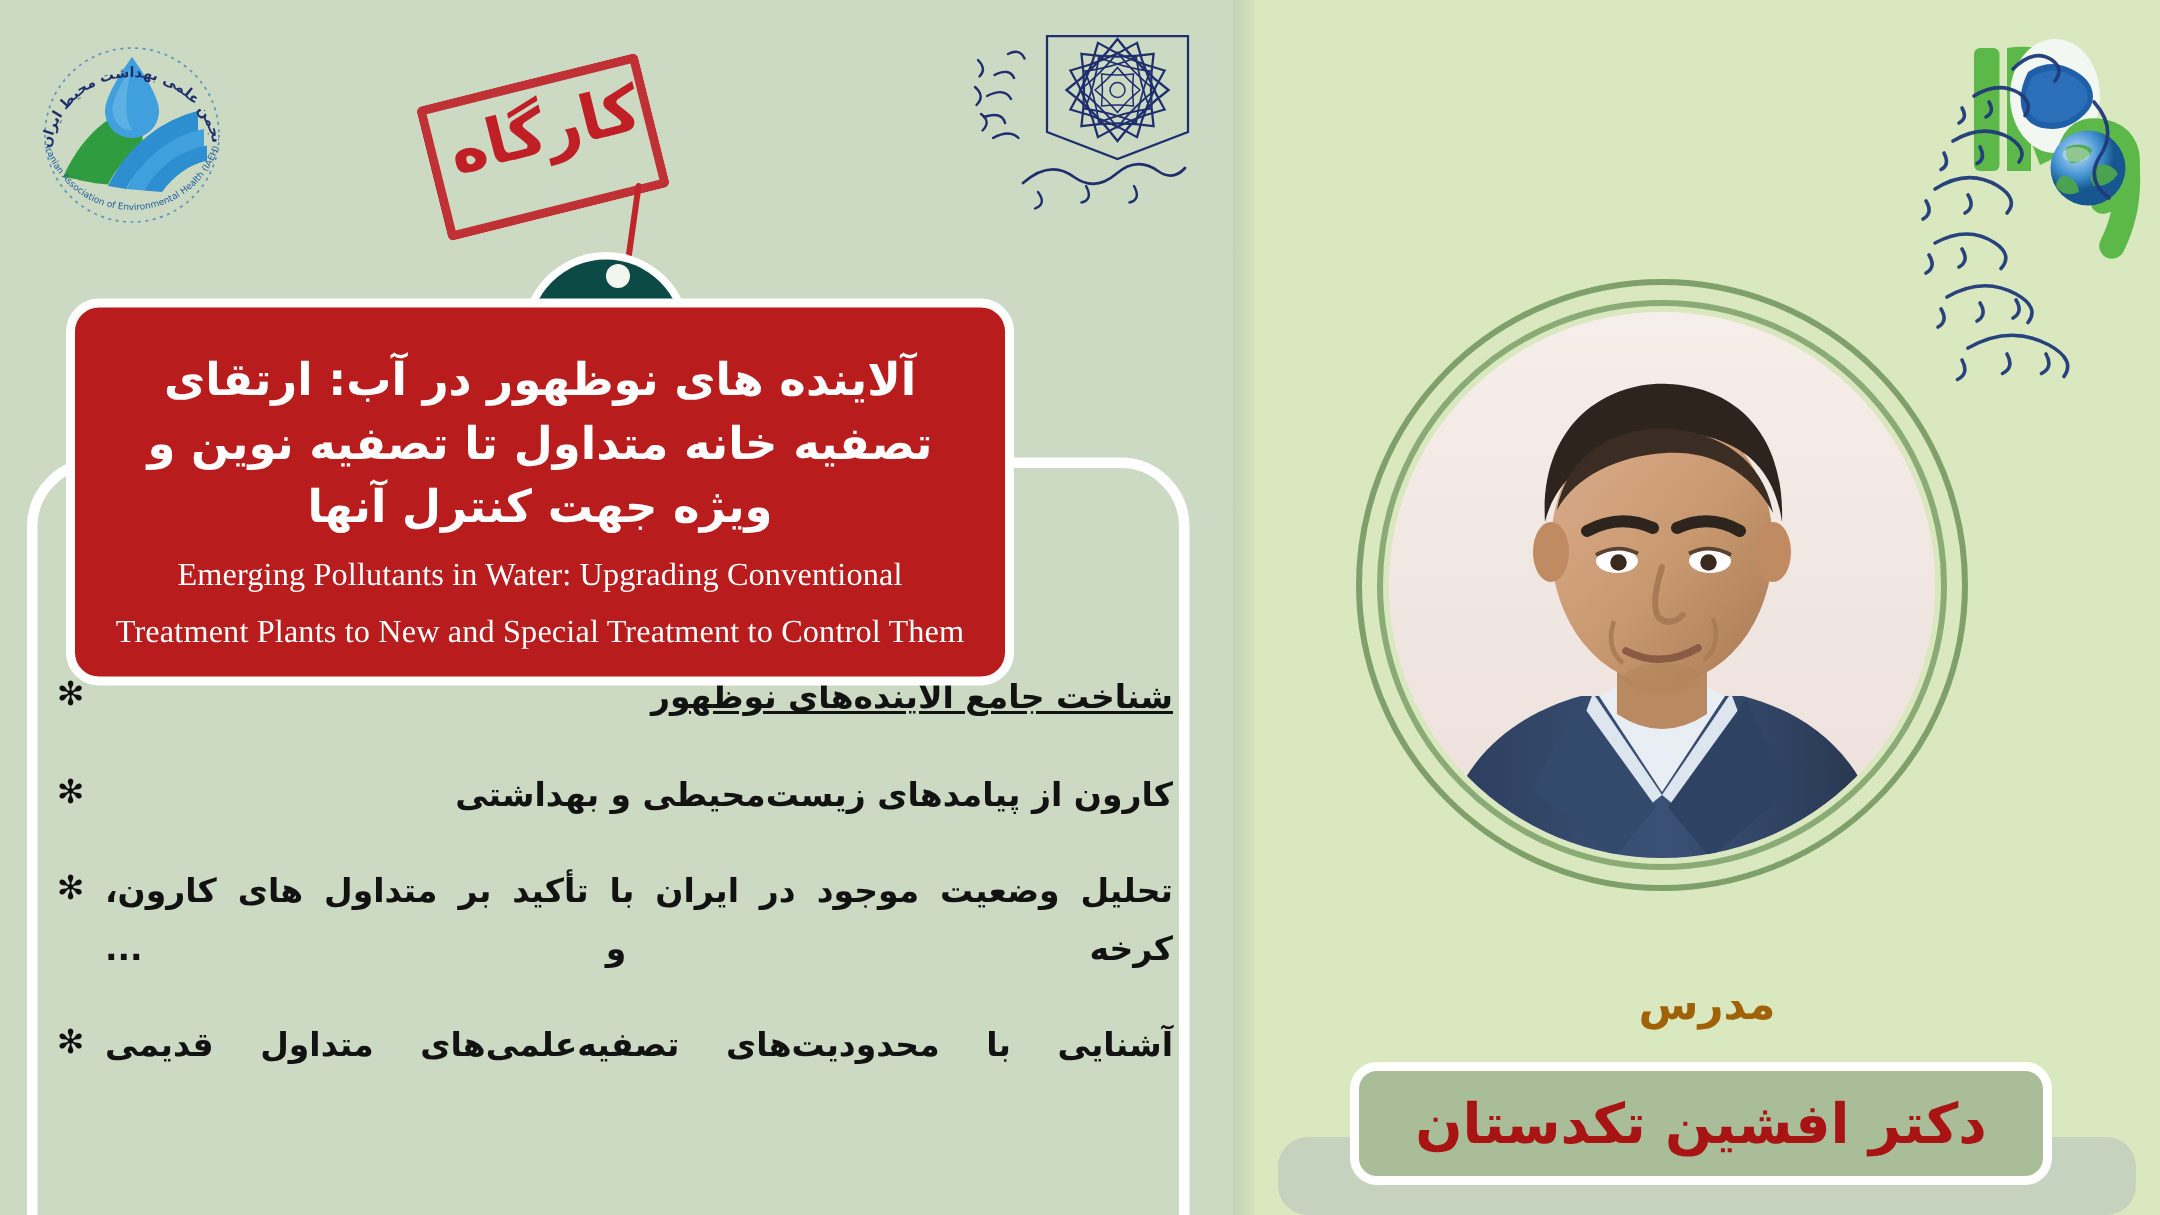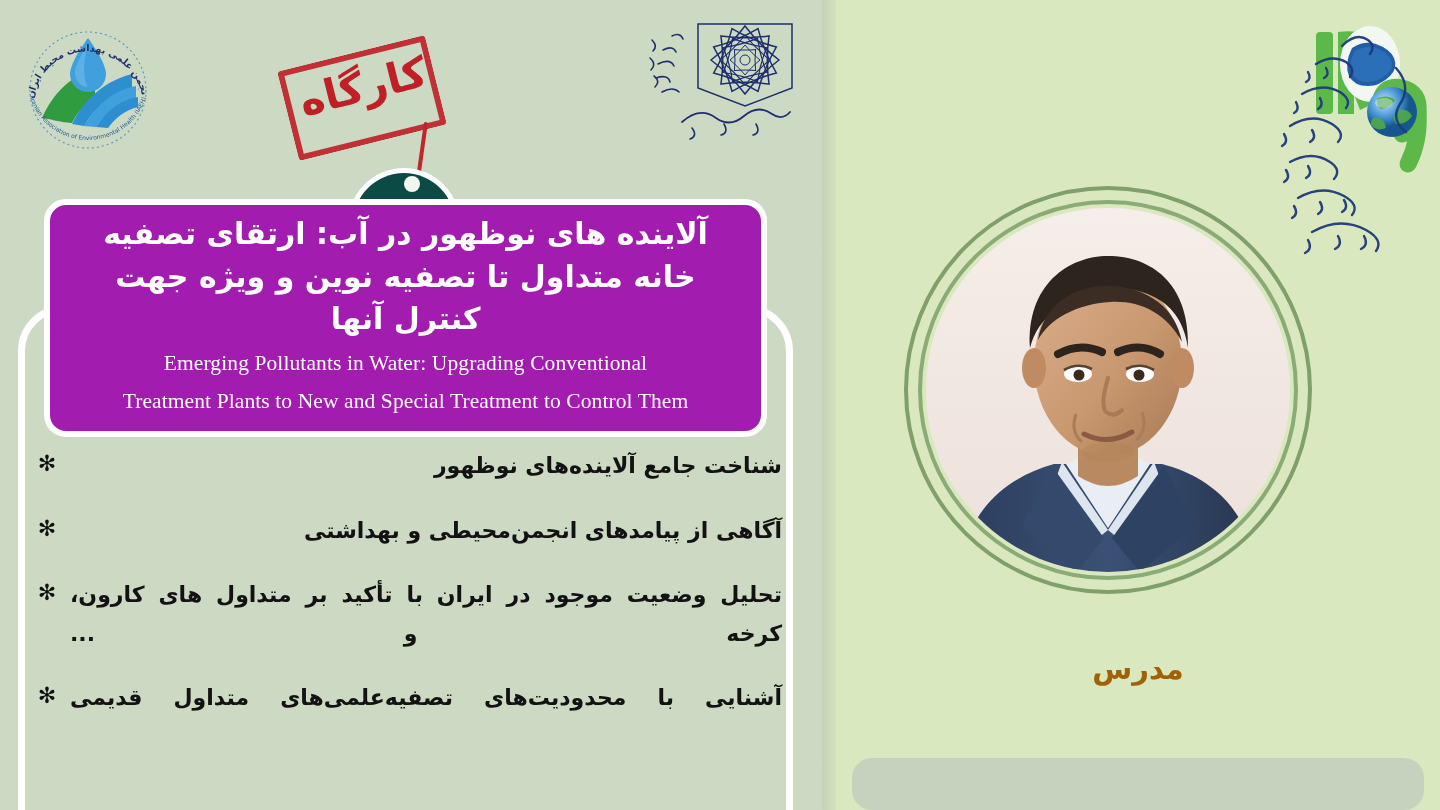--- a/index.html
+++ b/index.html
@@ -77,25 +77,25 @@
     border-top:5px solid #ffffff;border-left:5px solid #ffffff;border-right:5px solid #ffffff;
     box-sizing:border-box;
   }
   .tag-hole{
     position:absolute;left:404px;top:176px;width:16px;height:16px;
     background:#f3f6ef;border-radius:50%;
   }
 
   
   .title-card{
-    position:absolute;left:44px;top:199px;width:723px;
-    background:#a21caf;
+    position:absolute;left:44px;top:199px;width:632px;
+    background:#b91c1c;
     border:6px solid #ffffff;border-radius:22px;
     box-sizing:border-box;
-    padding:8px 22px 14px 22px;
+    padding:28px 22px 14px 22px;
     color:#ffffff;text-align:center;
     z-index:5;
   }
   .title-fa{
     font-size:30px;font-weight:700;line-height:1.42;
     direction:rtl;
   }
   .title-en{
     font-family:"Liberation Serif","DejaVu Serif",serif;
     font-size:21.5px;font-weight:400;line-height:1.45;
@@ -116,21 +116,21 @@
     flex:0 0 auto;width:34px;text-align:center;
     font-size:22px;line-height:1.35;color:#101010;font-weight:700;
     padding-top:2px;
   }
   .bullet-text{
     flex:1 1 auto;
     font-size:22px;font-weight:700;line-height:1.75;
     text-align:justify;text-align-last:justify;
     padding-left:6px;
   }
-  .bullet-text.b1{text-align:right;text-align-last:right;}
+  .bullet-text.b1{text-align:right;text-align-last:right;text-decoration:underline;}
   .bullet-text.b2{text-align:right;text-align-last:right;}
 
   
   .photo-ring-outer{
     position:absolute;left:904px;top:186px;width:408px;height:408px;
     border:4px solid #7fa06a;border-radius:50%;
     box-sizing:border-box;
   }
   .photo-ring-inner{
     position:absolute;left:918px;top:200px;width:380px;height:380px;
@@ -325,21 +325,21 @@
   </div>
 
   <div class="bullets">
 
     <div class="bullet-row">
       <div class="bullet-text b1">شناخت جامع آلاینده‌های نوظهور</div>
       <div class="bullet-mark">✻</div>
     </div>
 
     <div class="bullet-row">
-      <div class="bullet-text b2">آگاهی از پیامدهای انجمن‌محیطی و بهداشتی</div>
+      <div class="bullet-text b2">کارون از پیامدهای زیست‌محیطی و بهداشتی</div>
       <div class="bullet-mark">✻</div>
     </div>
 
     <div class="bullet-row">
       <div class="bullet-text">تحلیل وضعیت موجود در ایران با تأکید بر متداول های کارون، کرخه و ...</div>
       <div class="bullet-mark">✻</div>
     </div>
 
     <div class="bullet-row">
       <div class="bullet-text">آشنایی با محدودیت‌های تصفیه‌علمی‌های متداول قدیمی</div>
@@ -404,14 +404,17 @@
       <path d="M158,226 q24,12 48,-2" stroke="#8a5b44" stroke-width="5" fill="none" stroke-linecap="round"></path>
       <path d="M150,206 q-6,18 6,28" stroke="#ab7d57" stroke-width="3" fill="none"></path>
       <path d="M216,204 q6,18 -6,28" stroke="#ab7d57" stroke-width="3" fill="none"></path>
 
       <ellipse cx="182" cy="244" rx="26" ry="10" fill="#b0814f" opacity=".35"></ellipse>
     </svg>
   </div>
 
   <div class="instructor-label">مدرس</div>
   <div class="name-shadow"></div>
+  <div class="name-box">
+    <span class="name-text">دکتر افشین تکدستان</span>
+  </div>
 
 </div>
 
 </body></html>

